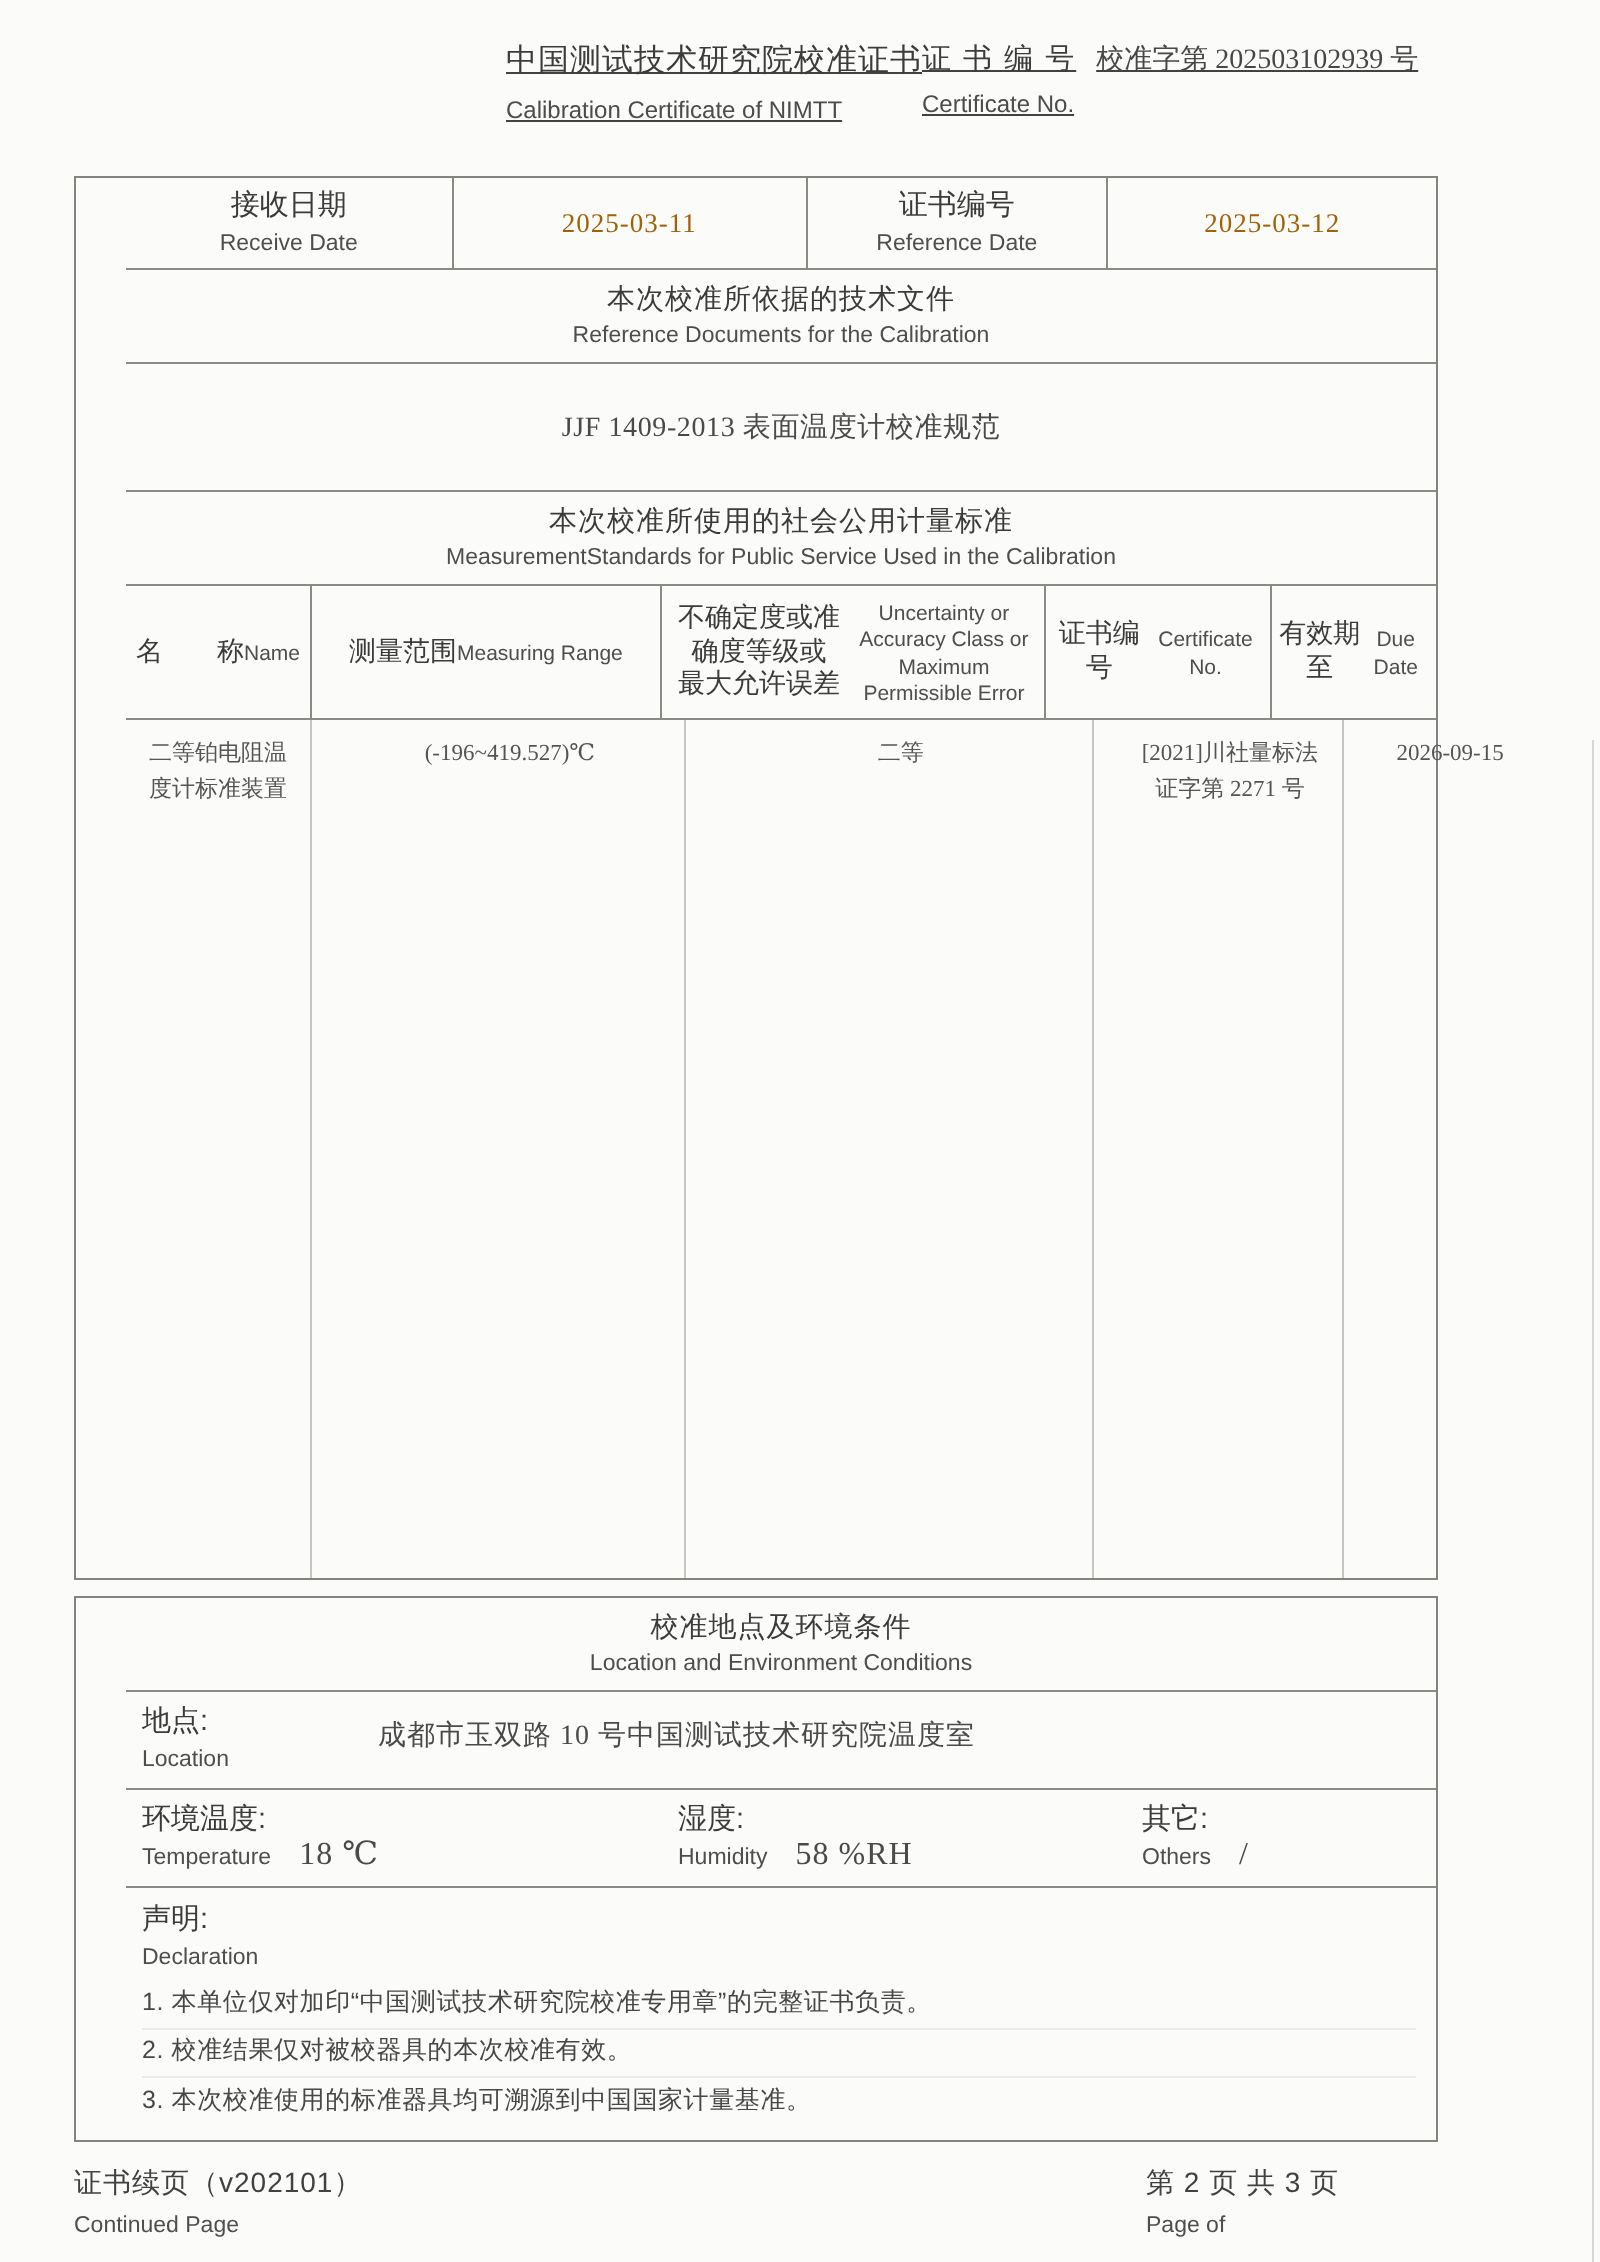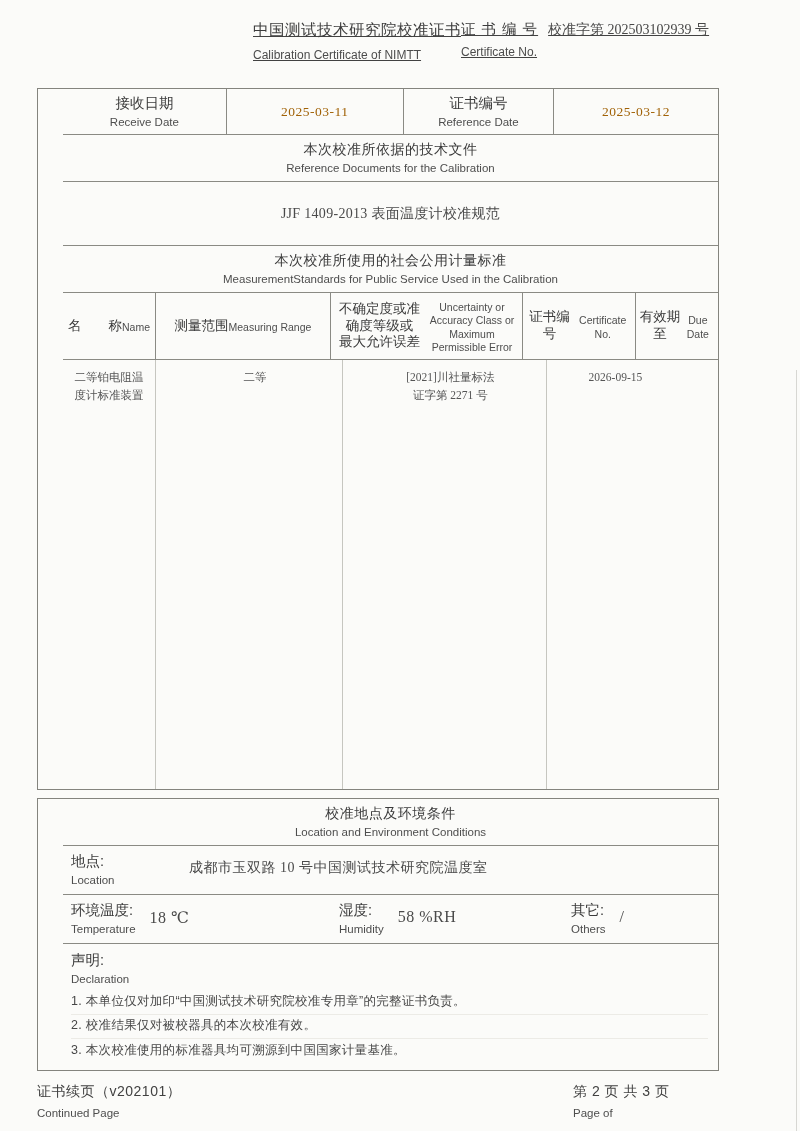--- a/index.html
+++ b/index.html
@@ -59,21 +59,21 @@
   .r-data .pad { padding-left:6px; padding-right:6px; }
 
   
   .env-tbl { margin-top:8px; }
   .e-sect { height:46px; }
   .lbl-block { display:flex; flex-direction:column; }
   .e-loc { height:49px; display:flex; align-items:center; padding-left:8px; }
   .e-loc .lbl-block { width:108px; }
   .e-loc-value { font-size:14px; color:#4a4a4a; letter-spacing:0.5px; margin-left:10px; margin-top:-4px; }
   .e-env { height:49px; display:flex; align-items:center; padding-left:8px; }
-  .env-group { display:flex; align-items:center; }
+  .env-group { display:flex; align-items:flex-end; }
   .env-val { font-size:16px; color:#4a4a4a; margin-left:14px; margin-top:-4px; letter-spacing:0.5px; }
   .g-temp { width:268px; }
   .g-hum { width:232px; }
   .e-decl { padding:7px 10px 8px 8px; }
   .decl-items { margin-top:4px; }
   .decl-item { font-size:12.5px; color:#474747; line-height:1.1; padding:4.5px 0 5px 0; border-bottom:1px solid #ecebe6; letter-spacing:0.3px; }
   .decl-item:last-child { border-bottom:none; }
 
   
   .pfooter { display:flex; justify-content:space-between; margin-top:12px; }
@@ -158,20 +158,21 @@
           <div class="en-label">Certificate No.</div>
         </div>
         <div>
           <div class="zh-label">有效期至</div>
           <div class="en-label">Due Date</div>
         </div>
       </div>
 
       <div class="row grid5 r-data">
         <div class="serif pad">二等铂电阻温度计标准装置</div>
+        <div class="serif">(-196~419.527)℃</div>
         <div class="serif">二等</div>
         <div class="serif cell-wrap">[2021]川社量标法
 证字第 2271 号</div>
         <div class="serif">2026-09-15</div>
       </div>
     </div>
 
     <div class="tbl env-tbl">
       <div class="row sect e-sect">
         <div class="zh-label">校准地点及环境条件</div>

